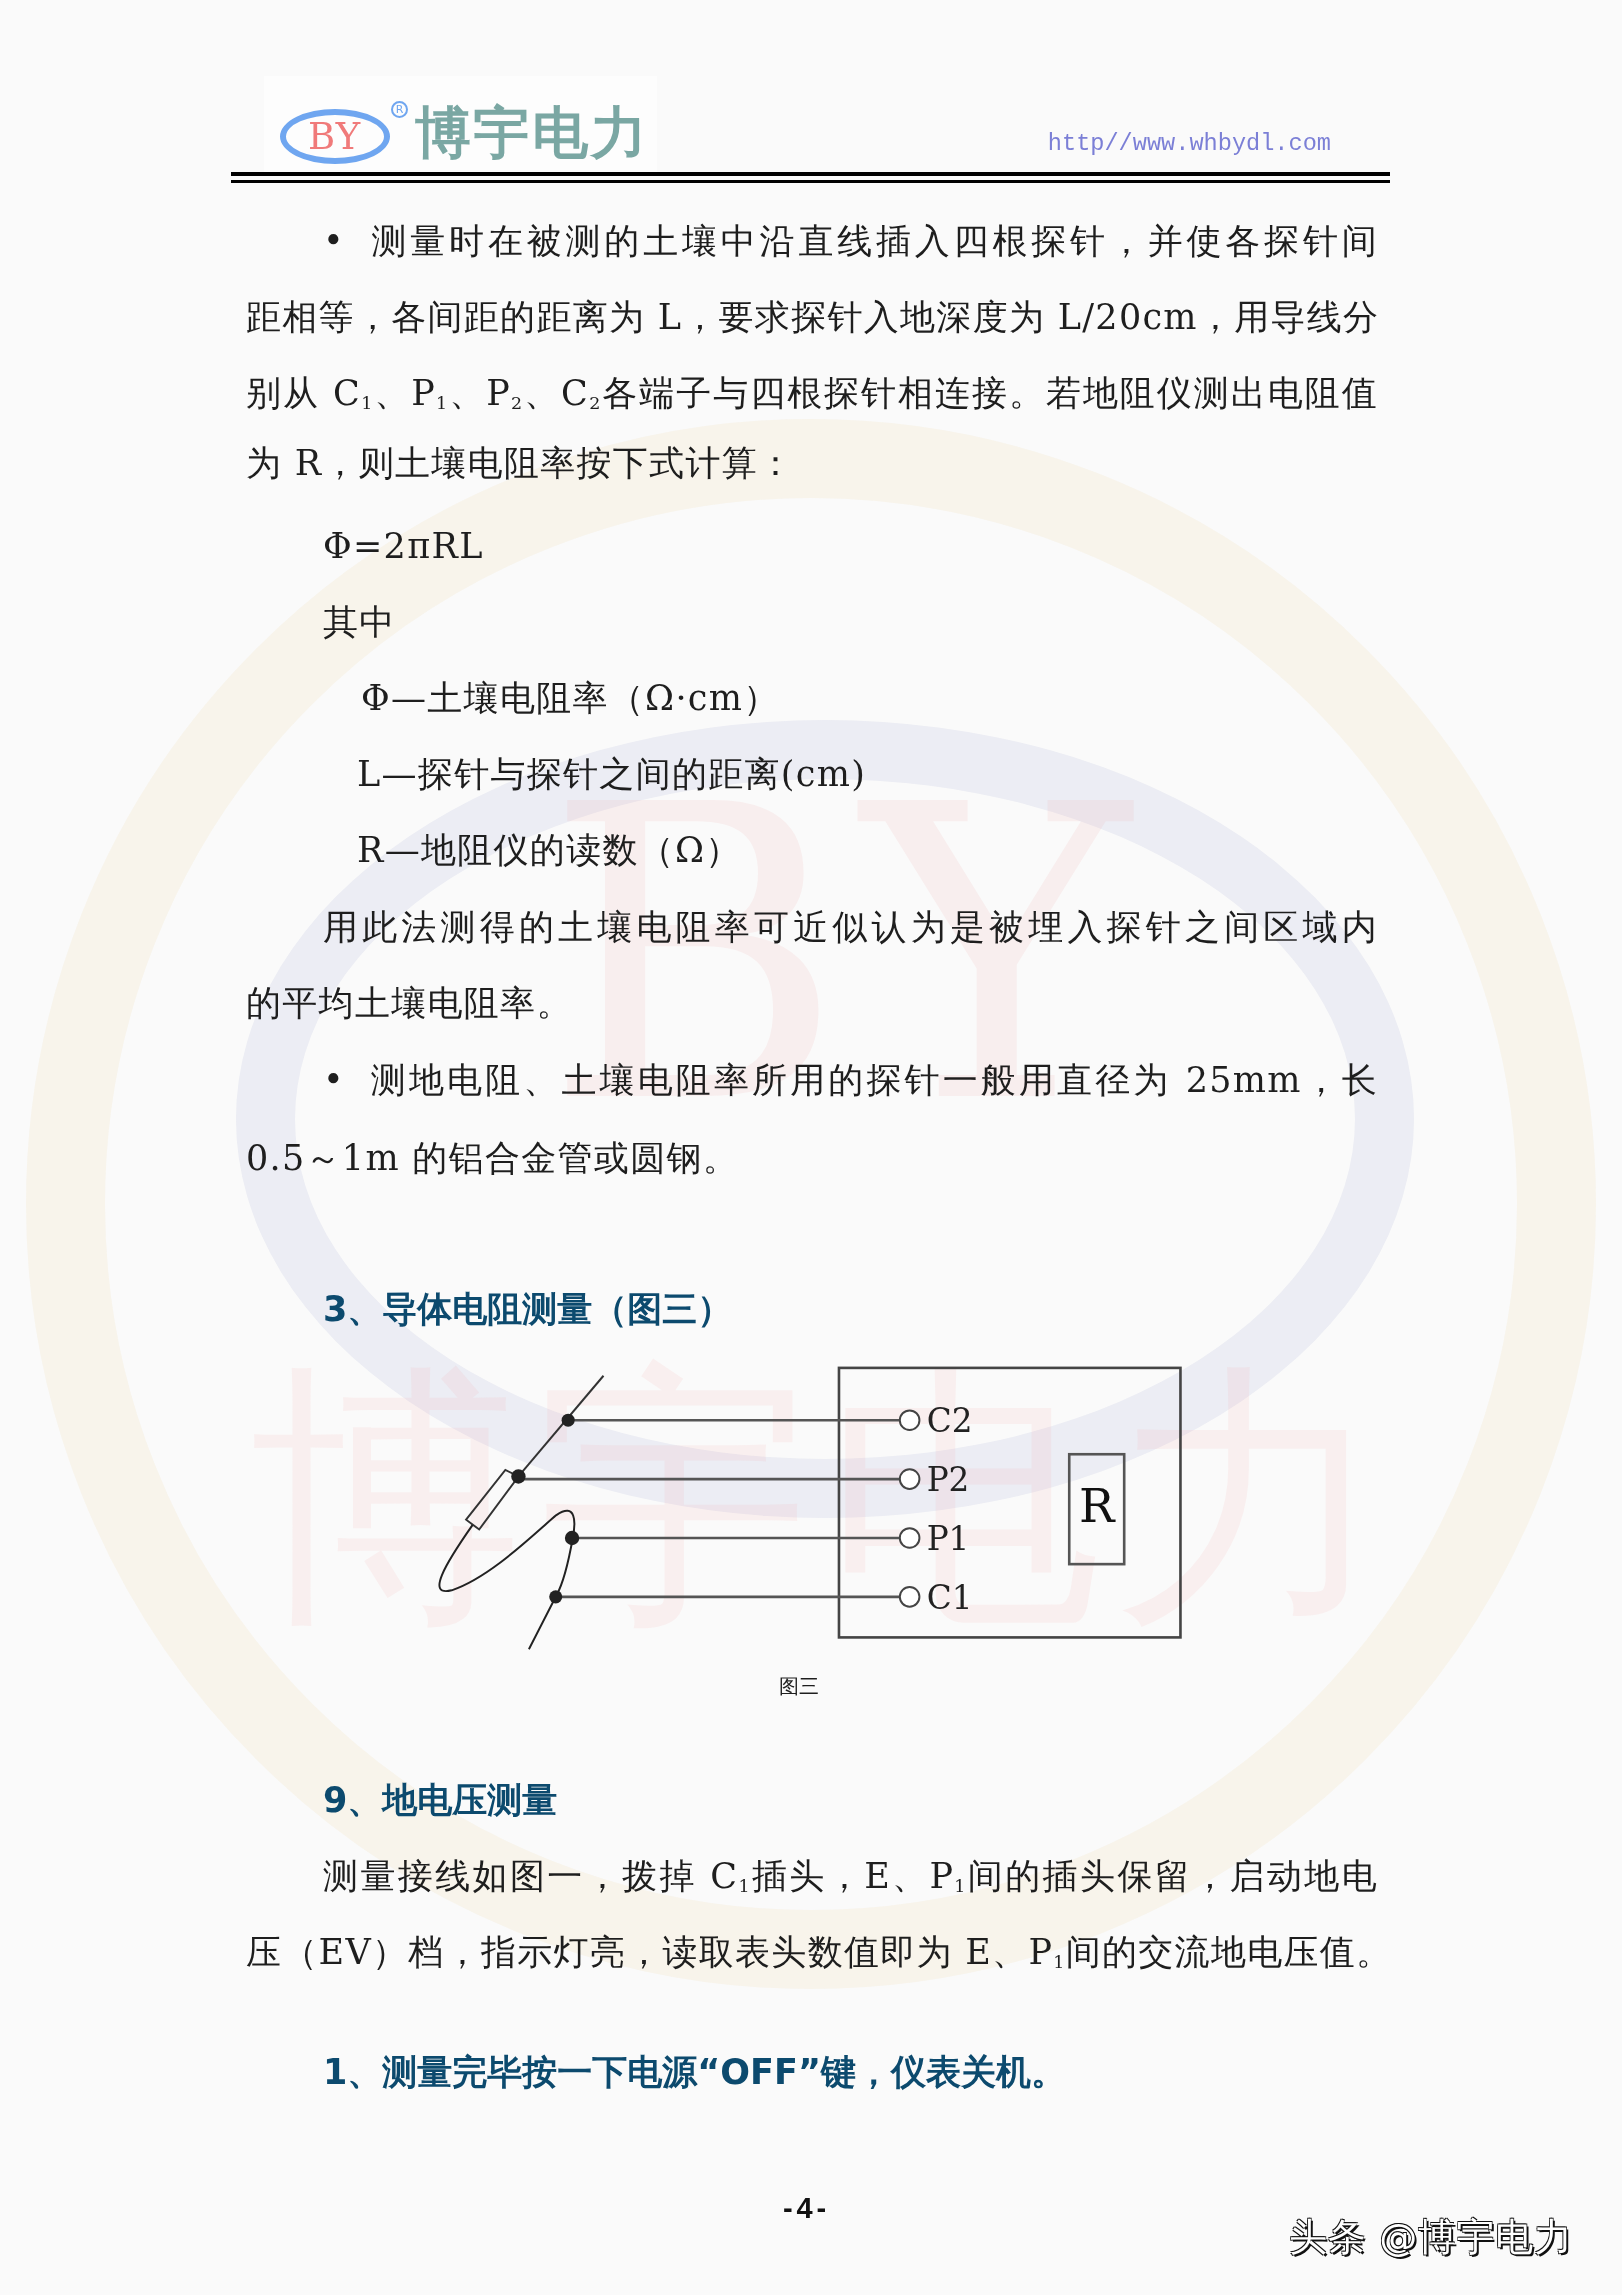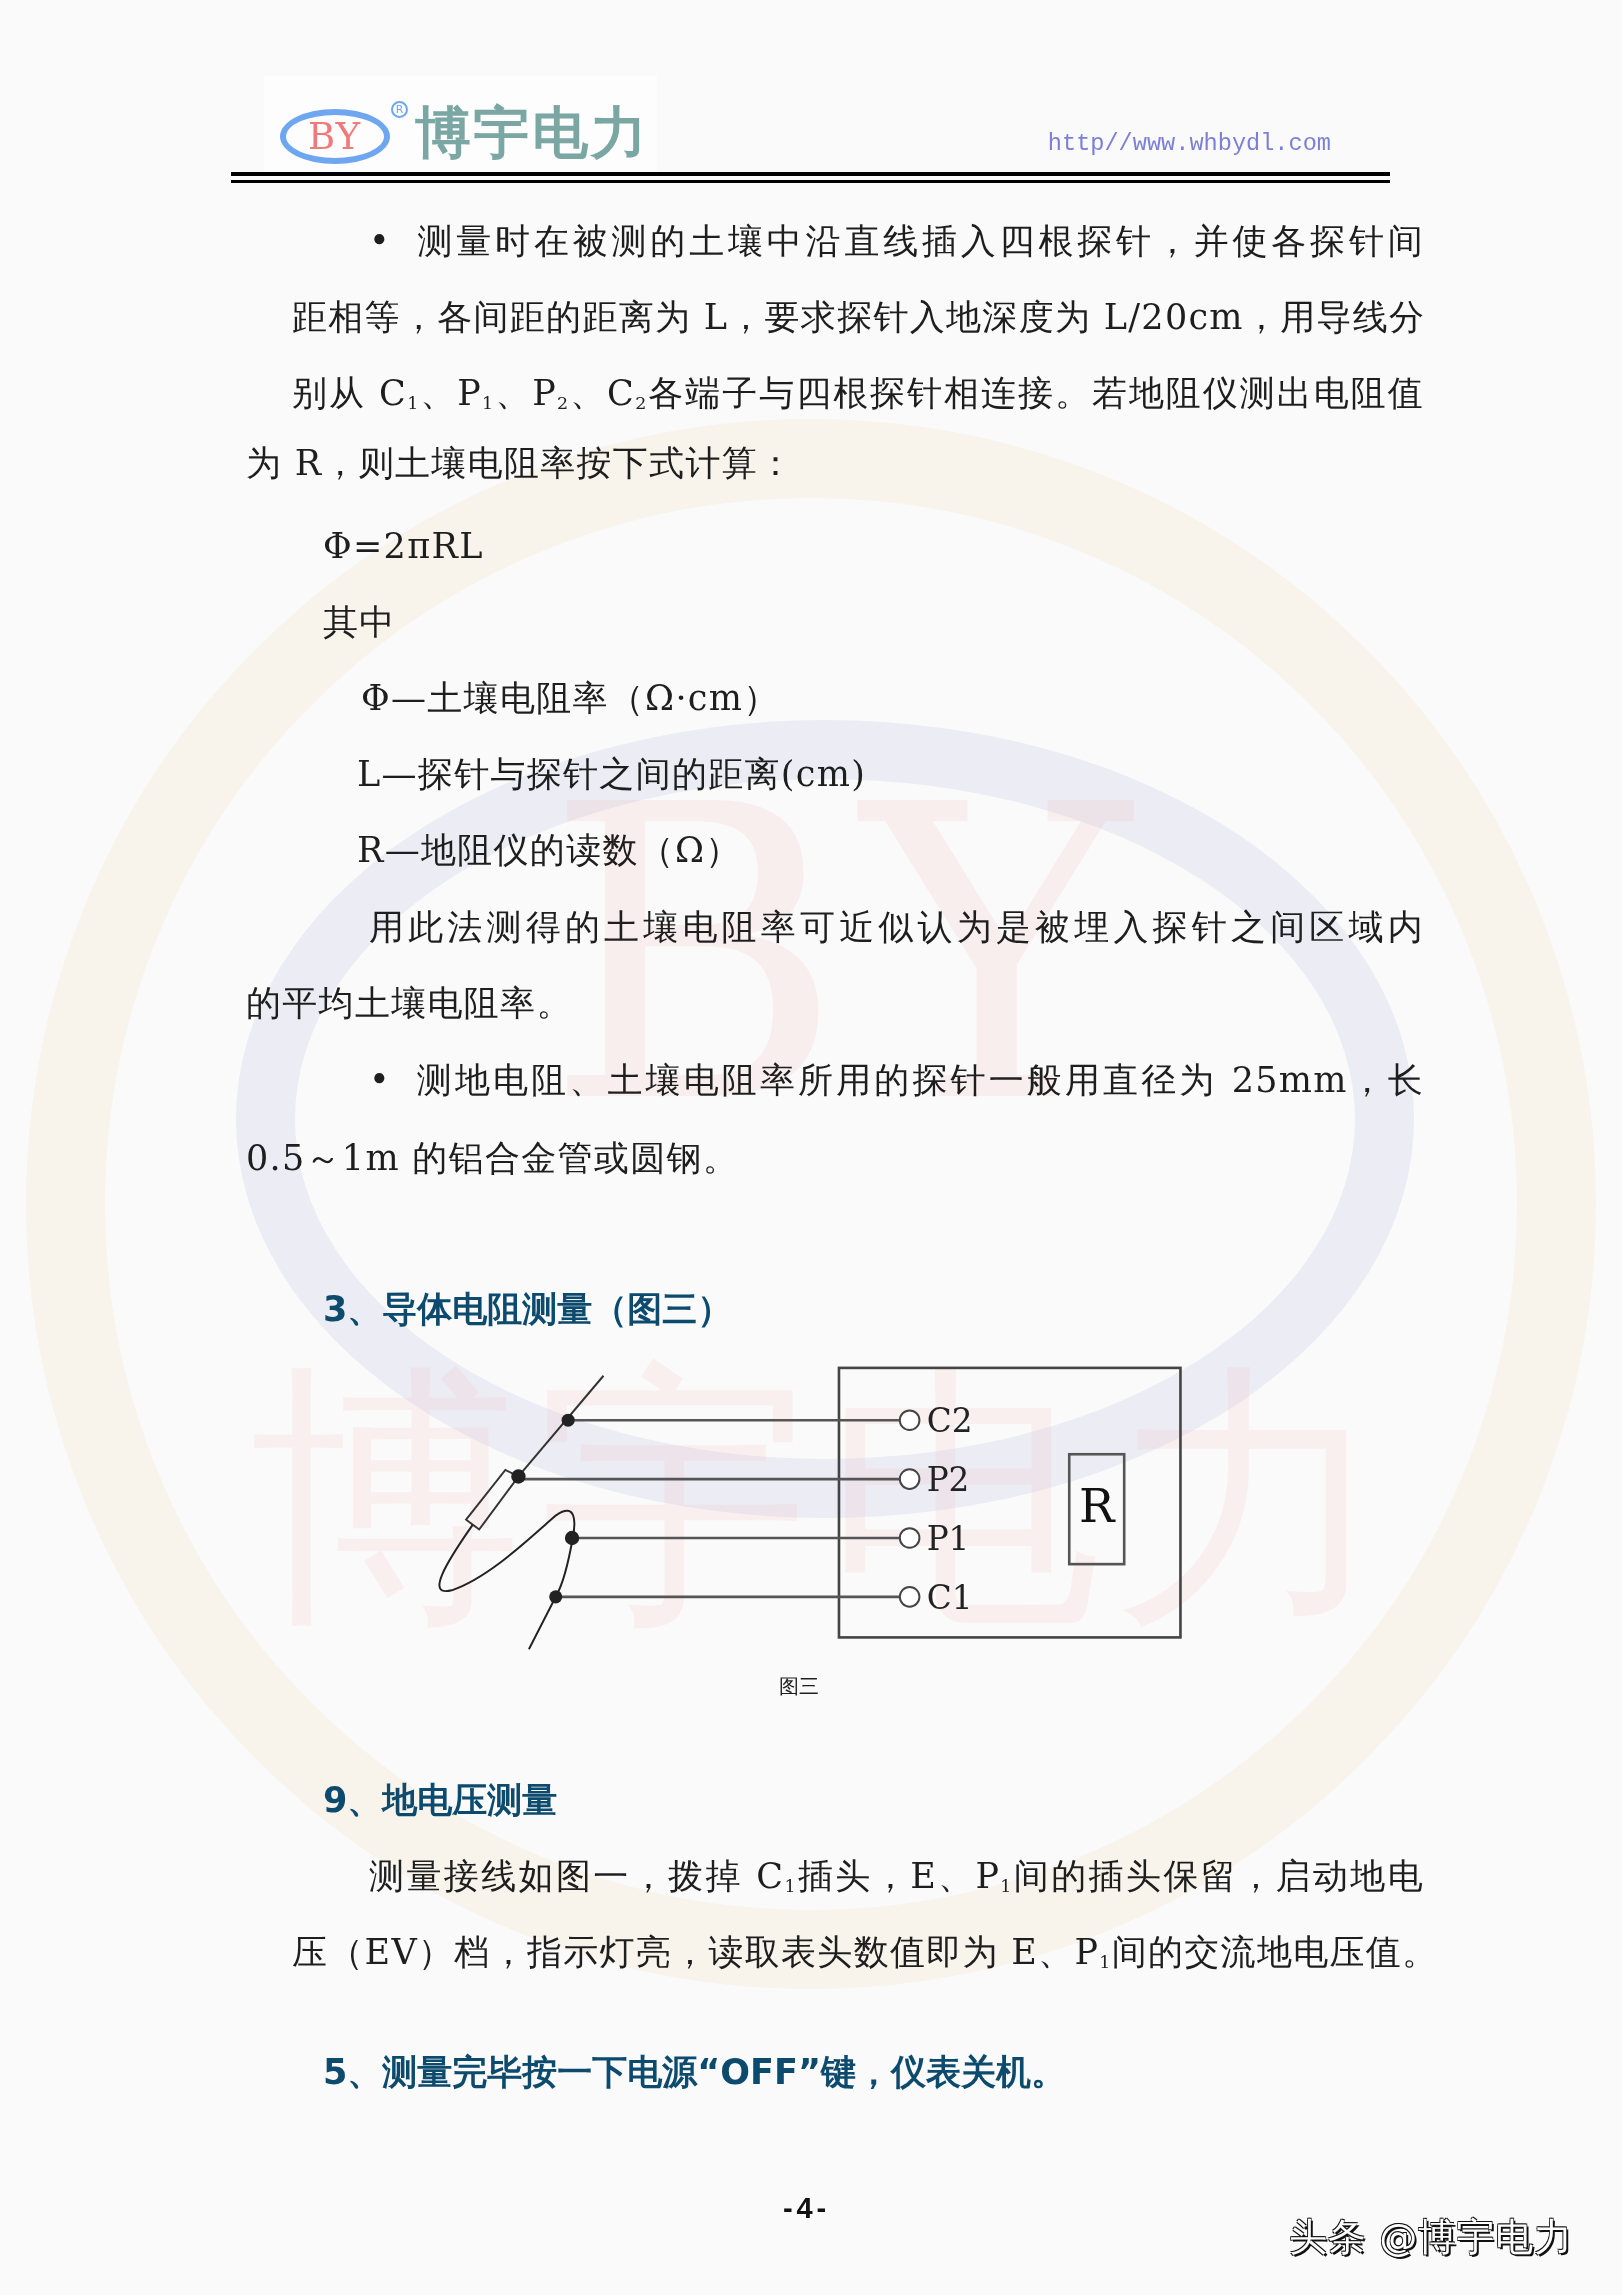--- a/index.html
+++ b/index.html
@@ -55,21 +55,21 @@
     font-family: "Liberation Mono", monospace; font-size: 23.6px; color: #7b7fd6; letter-spacing: 0; margin-left: 16px;
   }
   .rule1 { position: absolute; left: 0; right: 0; top: 107px; height: 3.9px; background: #000; }
   .rule2 { position: absolute; left: 0; right: 0; top: 115px; height: 2.6px; background: #000; }
 
   .content { position: absolute; left: 246px; top: 0; width: 1132px; }
   .line {
     position: absolute; left: 0; font-size: 35px; line-height: 39px; white-space: nowrap;
     font-family: "DejaVu Serif", "Liberation Serif", serif; color: #1e1e1e; letter-spacing: 1.3px;
   }
-  .line.justify { width: 1132px; text-align: justify; text-align-last: justify; margin-left: 46px; }
+  .line.justify { width: 1132px; text-align: justify; text-align-last: justify; }
   .bullet { display: inline-block; width: 46px; text-align: center; }
   .ind1 { padding-left: 77px; }
   .ind2 { padding-left: 115px; }
   .heading {
     position: absolute; left: 77px; font-family: "DejaVu Sans", sans-serif;
     font-weight: bold; font-size: 35px; line-height: 39px; color: #0c4a6e; white-space: nowrap;
   }
   sub { font-size: 0.5em; vertical-align: -0.25em; }
 
   .diagram { position: absolute; left: 419px; top: 1348px; width: 785px; height: 308px; }
@@ -167,18 +167,18 @@
   <text x="776" y="308" font-family="DejaVu Serif, serif" font-size="50" fill="#222">P1</text>
   <text x="776" y="398" font-family="DejaVu Serif, serif" font-size="50" fill="#222">C1</text>
   <text x="1036" y="266" text-anchor="middle" font-family="DejaVu Serif, serif" font-size="72" fill="#111">R</text>
 </svg>
 <div class="caption">图三</div>
 
 <div class="content">
   <div class="heading" style="top:1781px;">9、地电压测量</div>
   <div class="line justify" style="top:1857px; padding-left:77px; width:1055px;"><span>测量接线如图一，拨掉 C</span><sub>1</sub><span>插头，E、P</span><sub>1</sub><span>间的插头保留，启动地电</span></div>
   <div class="line justify" style="top:1933px;"><span>压（EV）档，指示灯亮，读取表头数值即为 E、P</span><sub>1</sub><span>间的交流地电压值。</span></div>
-  <div class="heading" style="top:2053px;">5、测量完毕按一下电源“OFF”键，仪表关机。</div>
+  <div class="heading" style="top:2053px;">1、测量完毕按一下电源“OFF”键，仪表关机。</div>
 </div>
 
 <div class="page-num">-4-</div>
 <div class="toutiao">头条 @博宇电力</div>
 
 
 </body></html>

